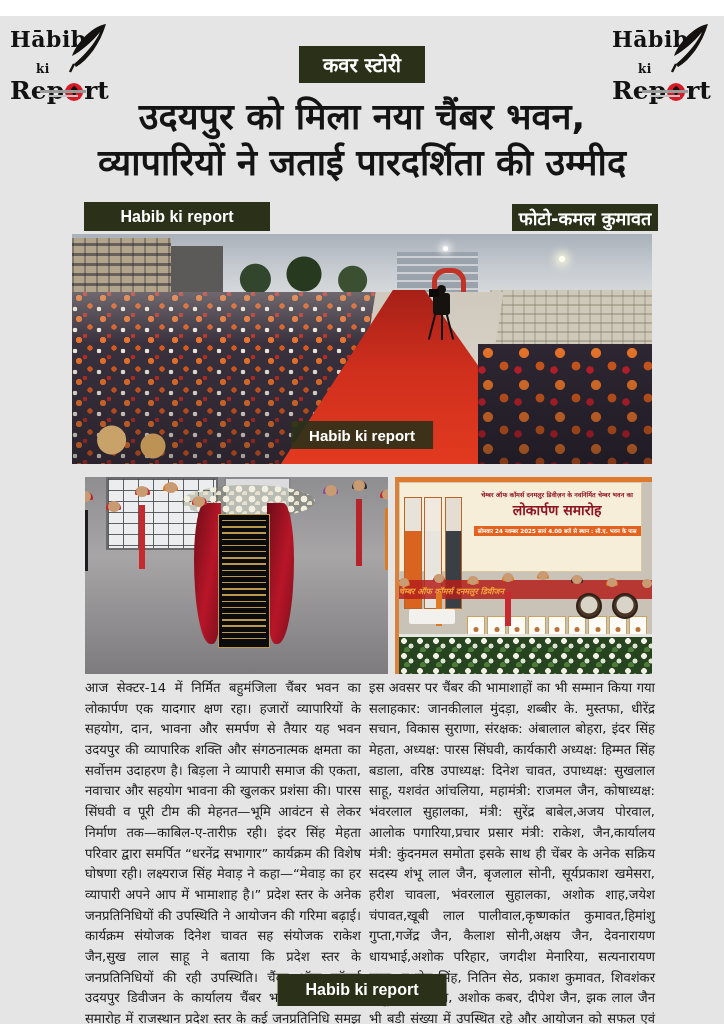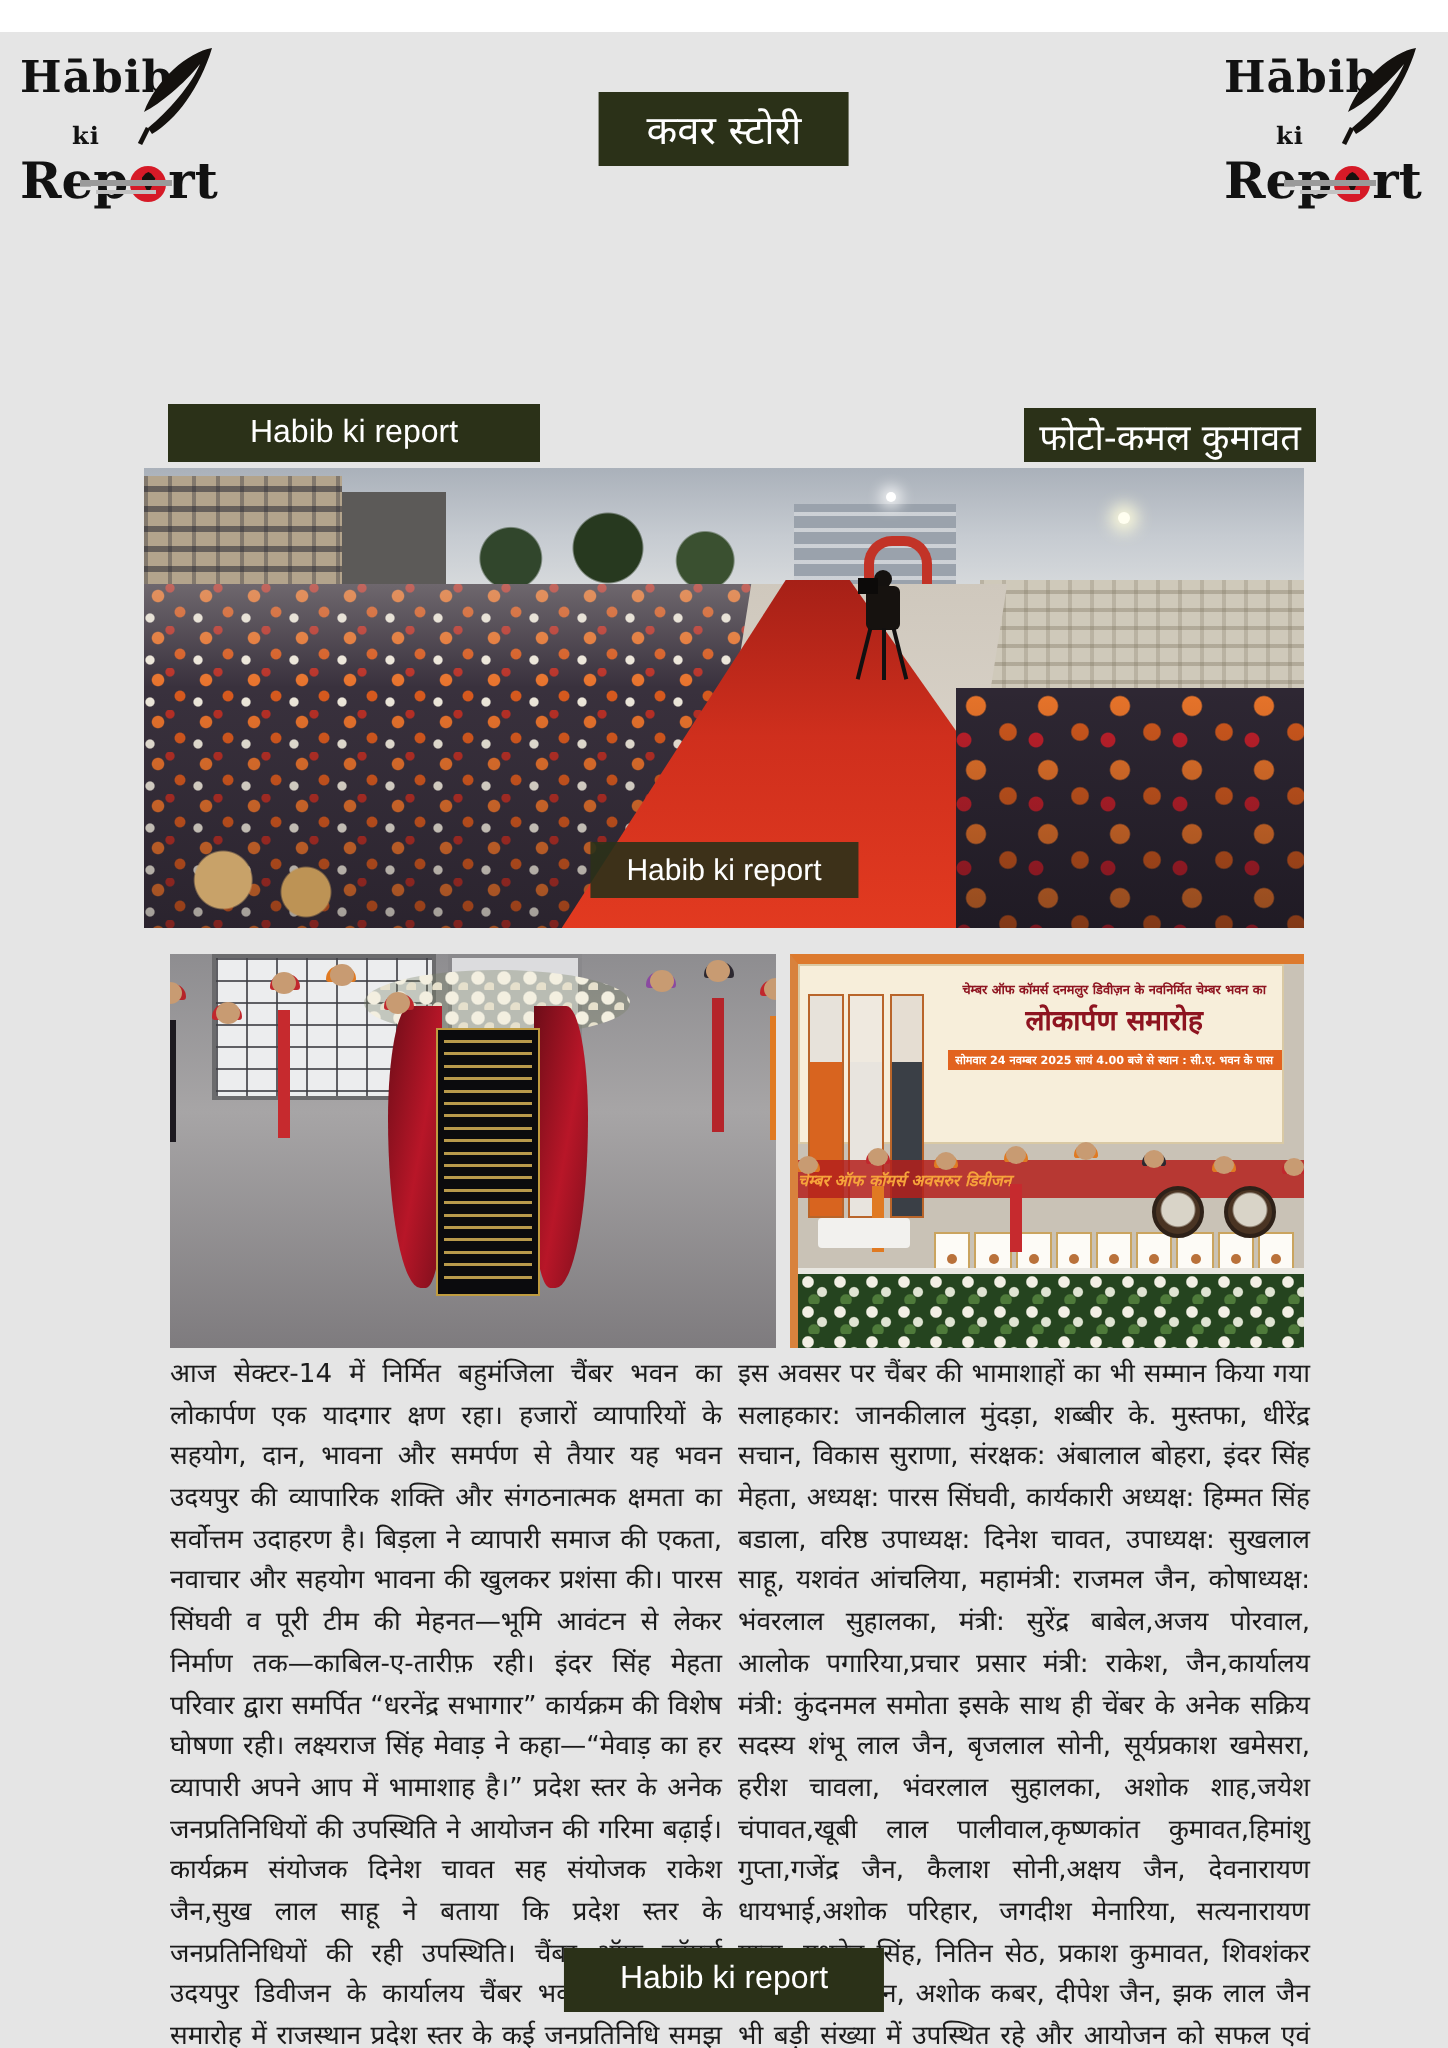--- a/index.html
+++ b/index.html
@@ -13,21 +13,21 @@
   .logo-line1 { font-family:"DejaVu Serif", serif; font-weight:bold; font-size:22px; letter-spacing:0.5px; }
   .logo-line1 .ki { font-size:12px; font-weight:bold; margin-left:26px; }
   .logo-line2 { font-family:"DejaVu Serif", serif; font-weight:bold; font-size:25px; margin-top:-2px; display:flex; align-items:center; }
   .nib-circle { display:inline-flex; align-items:center; justify-content:center; width:18px; height:18px; border-radius:50%; background:#d61a27; margin:2px 1px 0 1px; }
   .nib { display:block; width:7px; height:11px; background:#17120e; clip-path:polygon(50% 100%, 0 30%, 28% 8%, 50% 0, 72% 8%, 100% 30%); }
   .feather { position:absolute; top:-4px; left:56px; width:44px; height:52px; }
   .logo-tagline { position:absolute; left:30px; top:64px; width:46px; height:3px; background:#9a9a9a; }
   .logo-tagline:after { content:""; position:absolute; top:5px; left:8px; width:30px; height:2px; background:#c2c2c2; }
 
   
-  .dark-badge { background:#2b3118; color:#fff; font-weight:normal; display:flex; align-items:center; justify-content:center; }
+  .dark-badge { background:#2b3118; color:#fff; font-weight:bold; display:flex; align-items:center; justify-content:center; }
   .cover-badge { position:absolute; top:30px; left:50%; transform:translateX(-50%); height:37px; padding:0 24px; font-size:20px; font-family:"DejaVu Sans", sans-serif; }
   .credit-badge-left  { position:absolute; top:186px; left:84px;  width:186px; height:29px; font-size:16px; }
   .credit-badge-right { position:absolute; top:188px; left:512px; width:146px; height:27px; font-size:18px; font-family:"DejaVu Sans", sans-serif; }
   .footer-badge { position:absolute; top:958px; left:50%; transform:translateX(-50%); height:32px; padding:0 28px; font-size:16px; }
 
   
   .headline { position:absolute; top:78px; left:0; width:100%; text-align:center; color:#141414;
               font-family:"DejaVu Sans", sans-serif; font-weight:700; font-size:36px; line-height:1.27; }
 
   
@@ -172,20 +172,24 @@
       </div>
     <svg class="feather" viewBox="0 0 44 52">
       <path d="M40 2 C28 4 12 18 6 34 C14 30 26 20 34 10 C30 20 18 34 8 42 L10 45 C22 38 34 22 40 2 Z" fill="#14110e"></path>
       <path d="M8 42 L4 50" stroke="#14110e" stroke-width="2.4"></path>
     </svg>
     <div class="logo-tagline"></div>
   </div>
 
   <div class="dark-badge cover-badge">कवर स्टोरी</div>
 
+  <h1 class="headline">
+    <div>उदयपुर को मिला नया चैंबर भवन,</div>
+    <div>व्यापारियों ने जताई पारदर्शिता की उम्मीद</div>
+  </h1>
 
   <div class="dark-badge credit-badge-left">Habib ki report</div>
   <div class="dark-badge credit-badge-right">फोटो-कमल कुमावत</div>
 
   <figure class="photo main-photo">
     <i class="mp-sky"></i>
     <i class="mp-bld1"></i>
     <i class="mp-bld2"></i>
     <i class="mp-trees"></i>
     <i class="mp-bldr"></i>
@@ -281,21 +285,21 @@
           <b></b>
           <b></b>
           <b></b>
           <b></b>
           <b></b>
           <b></b>
           <b></b>
           <b></b>
       </div>
     </div>
-    <i class="sp-redband"><span>चेम्बर ऑफ कॉमर्स अवसरुर डिवीजन</span></i>
+    <i class="sp-redband"><span>चेम्बर ऑफ कॉमर्स दनमलुर डिवीजन</span></i>
     <div class="sp-people">
       <div class="person" style="--cap:#e07a22; --coat:#efe9dc; height:90%">
           <i class="cap"></i>
           <i class="face"></i>
           <i class="torso"></i>
         </div>
       <div class="person" style="--cap:#c1272d; --coat:#2c2730; height:96%">
           <i class="cap"></i>
           <i class="face"></i>
           <i class="torso"></i>

